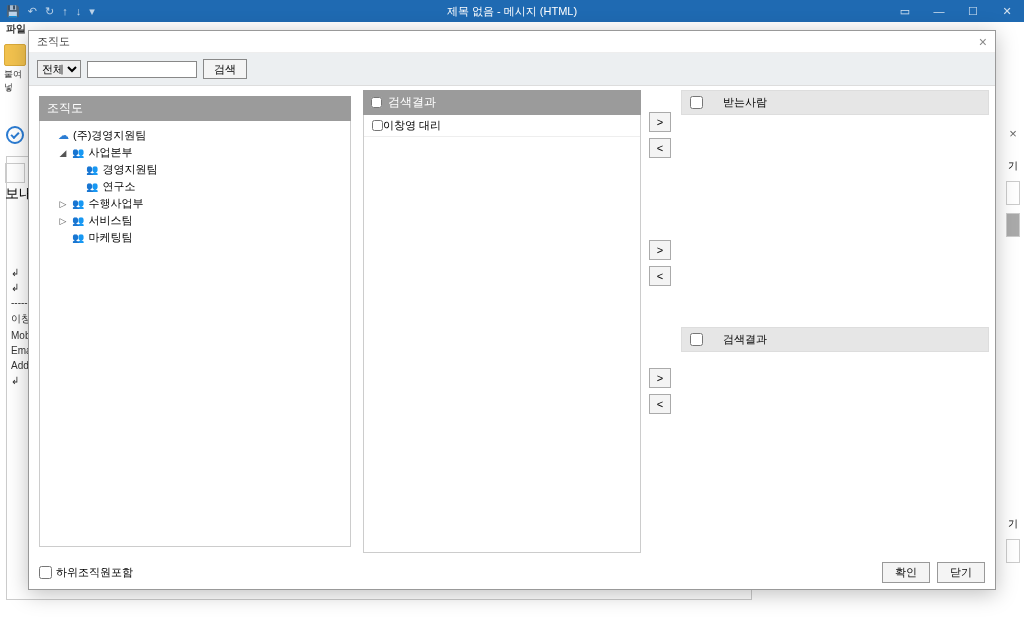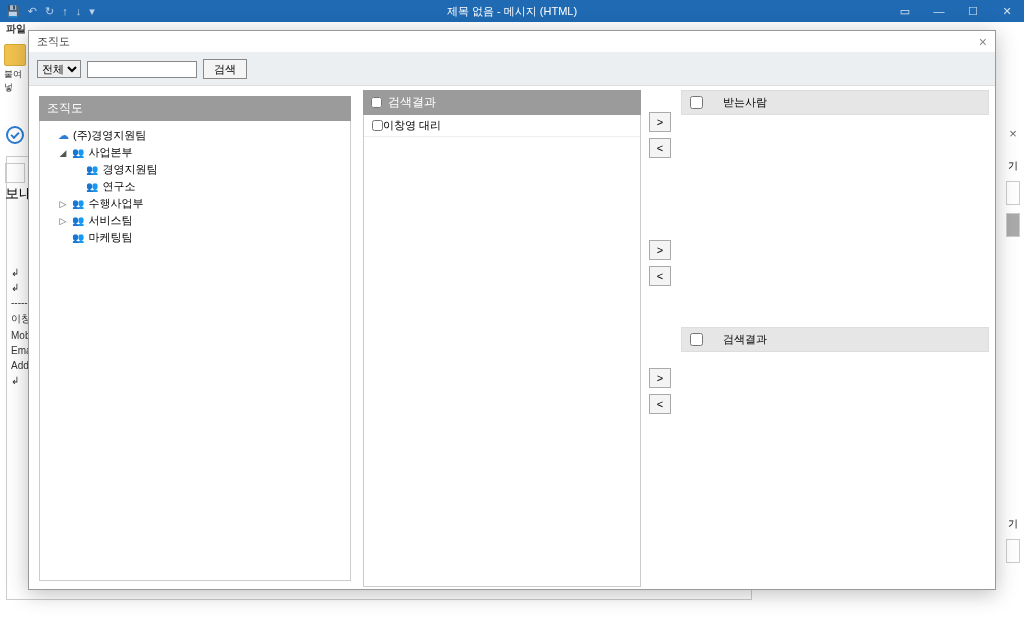--- a/index.html
+++ b/index.html
@@ -237,13 +237,23 @@
       <div class="recip-box">
         <div class="recip-hd">
           <input type="checkbox" style="">
           <span>검색결과</span>
         </div>
         <div class="recip-body"></div>
       </div>
     </div>
   </div>
 
+  <div class="footer">
+    <label class="left">
+      <input type="checkbox" style="">
+      <span>하위조직원포함</span>
+    </label>
+    <div>
+      <button>확인</button>
+      <button>닫기</button>
+    </div>
+  </div>
 </div>
 
 </body></html>

